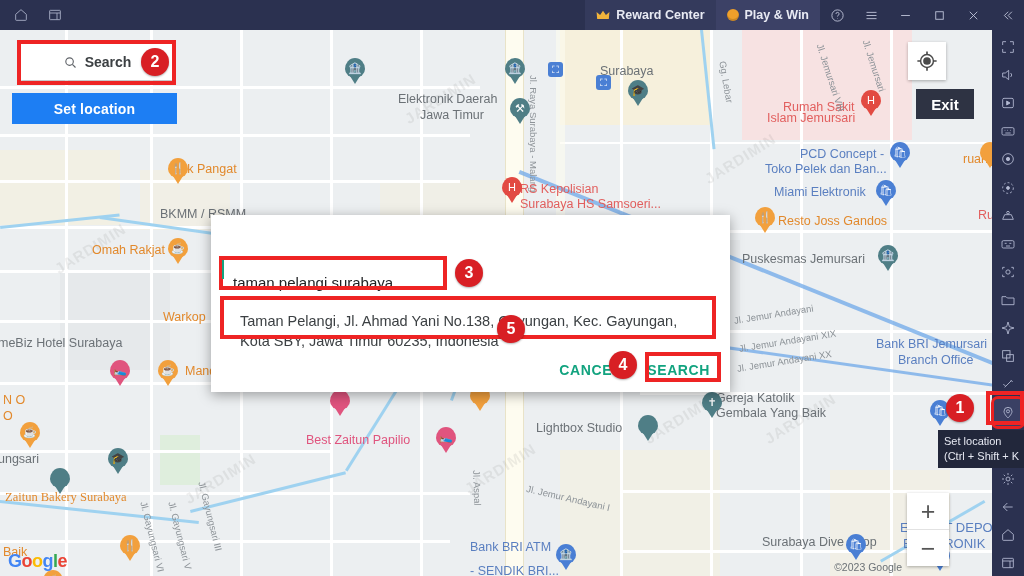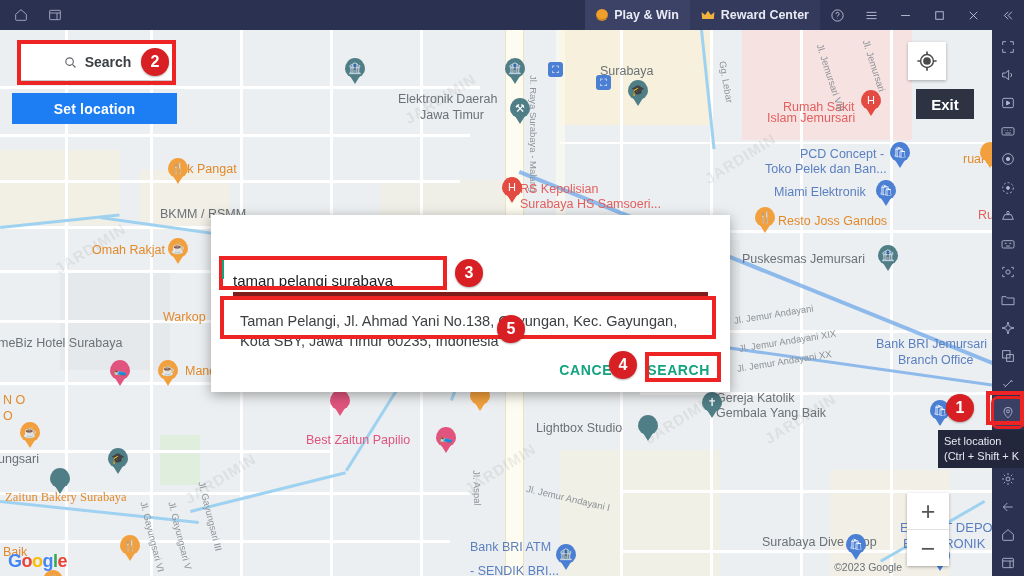--- a/index.html
+++ b/index.html
@@ -146,21 +146,21 @@
   .dialog {
     position: absolute; left: 211px; top: 215px; width: 519px; height: 177px;
     background: #fff; box-shadow: 0 3px 12px rgba(0,0,0,.35);
   }
   .dialog h2 {
     font-size: 17.5px; color: #202124; font-weight: bold;
     margin: 19px 0 0 22px; letter-spacing: .1px;
   }
   .addr-input {
     position: absolute; left: 22px; top: 56px; width: 475px; height: 27px;
-    border: none; border-bottom: 6px solid #7f1d1d; background: transparent;
+    border: none; border-bottom: 2px solid #7f1d1d; background: transparent;
     font-size: 15px; color: #202124; font-family: "Liberation Sans", sans-serif;
     padding: 0 2px 2px 0; outline: none;
   }
   .caret { position: absolute; left: 222px; top: 260px; width: 1.5px; height: 19px; background: #12a37f; }
   .suggestion {
     position: absolute; left: 23px; top: 92px; width: 475px;
     font-size: 14.5px; color: #3c4043; line-height: 20px; padding: 4px 6px;
   }
   .dlg-actions {
     position: absolute; right: 20px; bottom: 14px; display: flex; align-items: center; gap: 26px;
@@ -195,31 +195,31 @@
       <span class="tb-icon">
         <svg viewBox="0 0 24 24">
             <rect x="4" y="5" width="16" height="14" rx="1"></rect>
             <path d="M4 9h16"></path>
             <path d="M15 9v10"></path>
           </svg>
       </span>
     </div>
     <div class="spacer"></div>
     <div class="right">
-      <div class="tb-chip alt">
-        <span class="orb"></span>
-        <span>Play &amp; Win</span>
-      </div>
       <div class="tb-chip">
         <span class="crown">
           <svg viewBox="0 0 24 18">
               <path d="M2 15 1 3l6 5 5-7 5 7 6-5-1 12z" fill="#f1b33b"></path>
             </svg>
         </span>
         <span>Reward Center</span>
+      </div>
+      <div class="tb-chip alt">
+        <span class="orb"></span>
+        <span>Play &amp; Win</span>
       </div>
       <div class="wbtn">
         <svg viewBox="0 0 24 24">
             <circle cx="12" cy="12" r="9"></circle>
             <path d="M9.5 9.5a2.5 2.5 0 1 1 3.3 2.4c-.6.2-.8.7-.8 1.3v.4"></path>
             <circle cx="12" cy="17" r=".6" fill="#c3c8dd" stroke="none"></circle>
           </svg>
       </div>
       <div class="wbtn">
         <svg viewBox="0 0 24 24">

